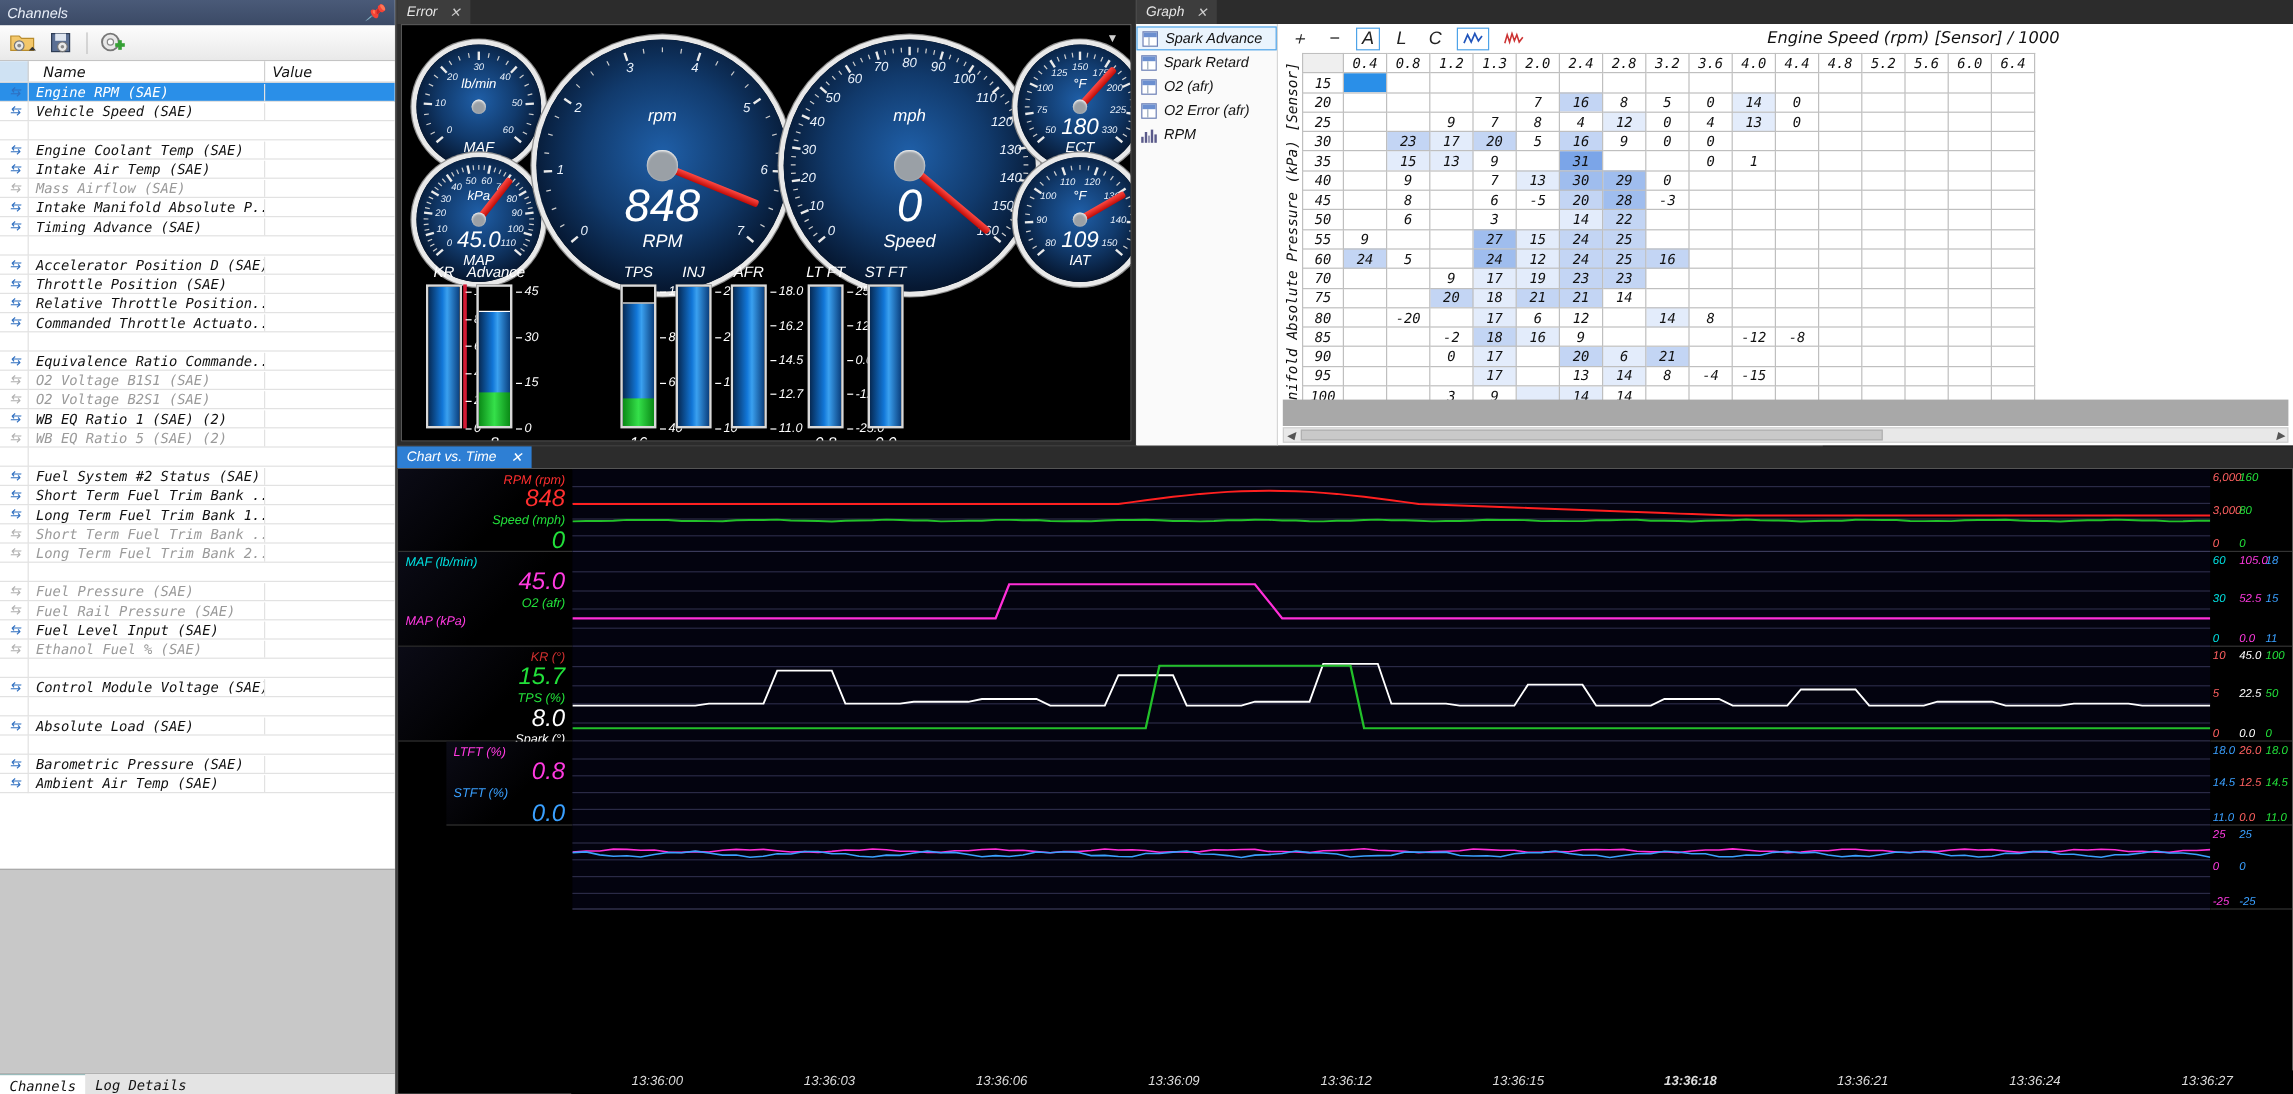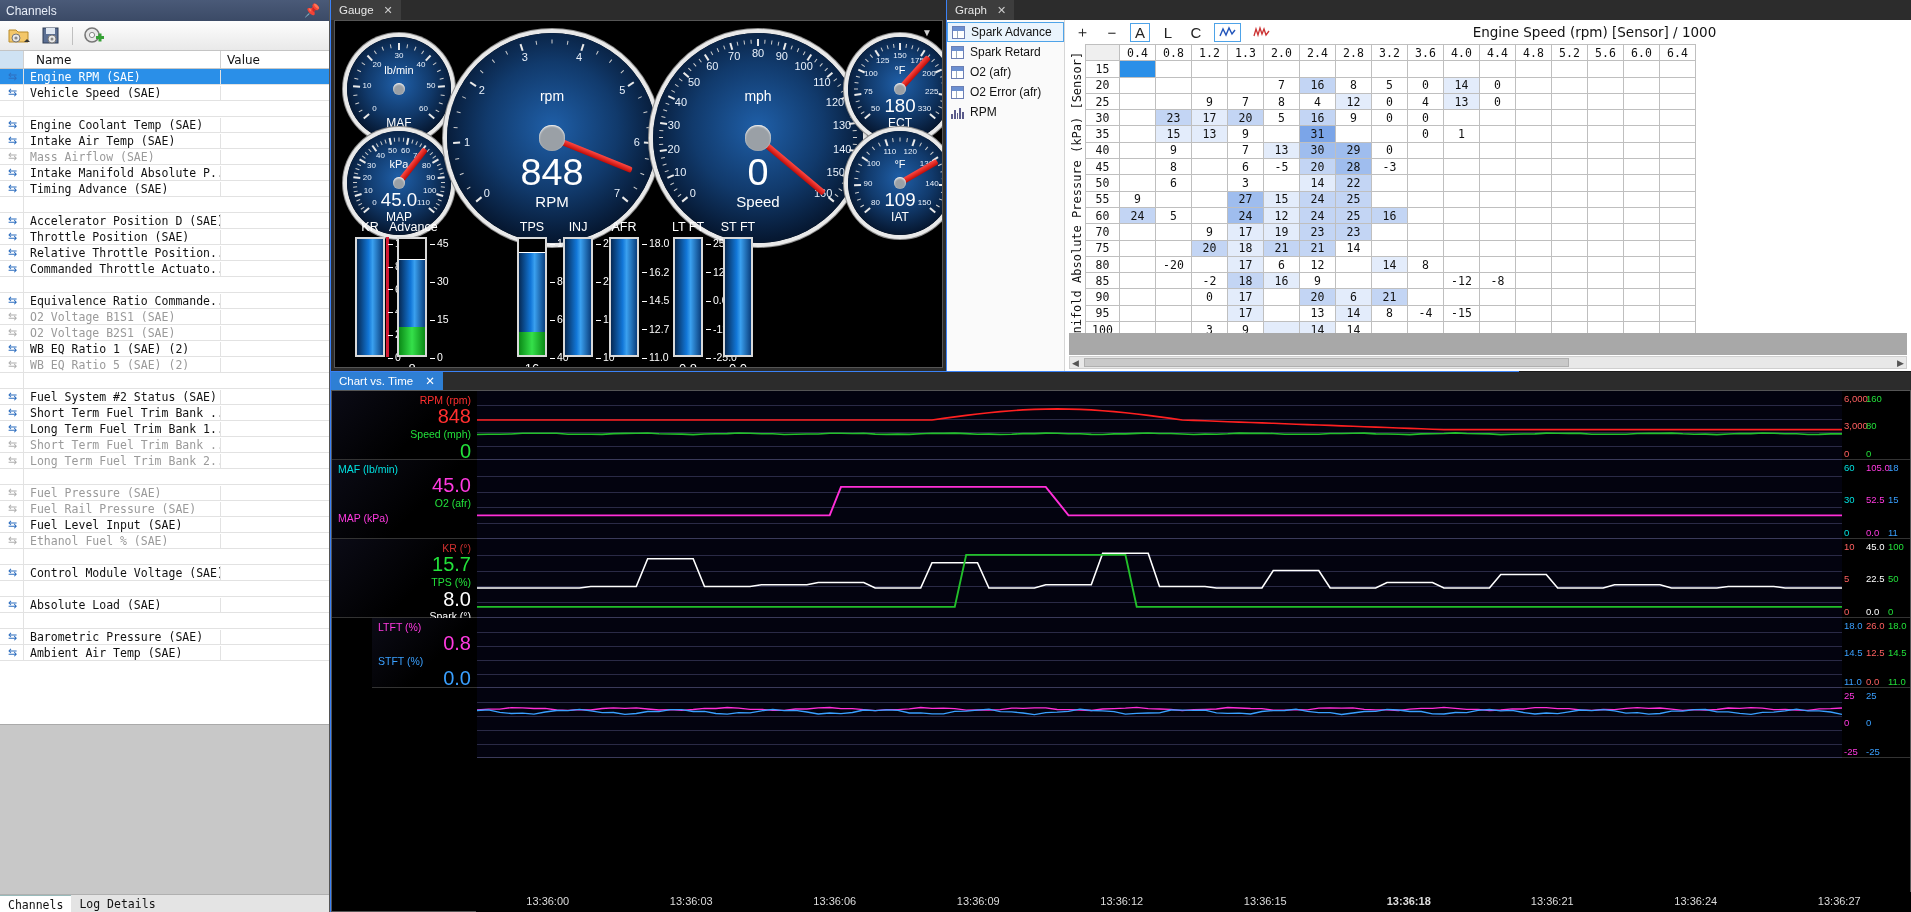--- a/index.html
+++ b/index.html
@@ -1,37 +1,37 @@
 <!DOCTYPE html>
 <html><head>
 <meta charset="utf-8">
 <style>
   * { box-sizing: border-box; margin:0; padding:0; }
   html,body { width:1911px; height:912px; overflow:hidden; background:#1b1b1b;
     font-family:"Liberation Sans", sans-serif; }
 
-  .app { position:relative; width:1519px; height:912px; background:#3b82f6; }
+  .app { position:relative; width:1519px; height:912px; background:#404040;font-style:italic; }
 
   
   .channels { position:absolute; left:0; top:0; width:330px; height:912px;
     background:#f0f0f0; border-right:1px solid #555; display:flex; flex-direction:column; }
   .ch-title { height:21px; background:linear-gradient(#4a5a78,#3b4a66);
     color:#e8eef8; font-size:12px; display:flex; align-items:center;
     padding:0 6px; position:relative; }
   .ch-pin { position:absolute; right:8px; top:3px; color:#dde5f2; font-size:13px; }
   .ch-toolbar { height:30px; background:linear-gradient(#fdfdfd,#e9e9e9);
     border-bottom:1px solid #c4c4c4; display:flex; align-items:center; gap:6px; padding:0 6px; }
   .tb-btn { width:26px; height:24px; display:flex; align-items:center;
     justify-content:center; cursor:pointer; }
   .tb-sep { width:1px; height:18px; background:#c0c0c0; margin:0 2px; }
   .ch-header { height:18px; display:flex; background:#fff;
     border-bottom:1px solid #c8c8c8; font-size:12px; color:#111; }
   .ch-header .hc-icon { width:24px; border-right:1px solid #d0d0d0; background:#cfe2f3; }
-  .ch-header .hc-name { flex:1; padding-left:0; display:flex; align-items:center;
-    border-right:1px solid #d0d0d0; font-family:"DejaVu Sans", sans-serif;margin-left:12px; }
+  .ch-header .hc-name { flex:1; padding-left:12px; display:flex; align-items:center;
+    border-right:1px solid #d0d0d0; font-family:"DejaVu Sans", sans-serif; }
   .ch-header .hc-val { width:108px; padding-left:6px; display:flex; align-items:center;
     font-family:"DejaVu Sans", sans-serif; }
   .ch-list { flex:1; background:#fff; overflow:hidden; }
   .ch-row { height:16px; display:flex; font-size:12px; align-items:center;
     border-bottom:1px solid #e2e2e2; }
   .ch-row .c-ico { width:24px; height:16px; display:flex; align-items:center;
     justify-content:center; border-right:1px solid #e2e2e2; }
   .ch-row .c-name { flex:1; padding-left:6px; color:#111;
     font-family:"DejaVu Sans Mono", monospace; font-size:11.5px; white-space:nowrap;
     border-right:1px solid #e2e2e2; overflow:hidden; }
@@ -453,21 +453,21 @@
     <div class="ch-bottom"></div>
     <div class="ch-tabs" id="ch-tabs">
         <div class="ch-tab active">Channels</div>
         <div class="ch-tab">Log Details</div>
       </div>
   </div>
 
   <div class="gauge-pane">
     <div class="pane-tabbar">
       <div class="pane-tab">
-        <span>Gauge</span>
+        <span>Error</span>
         <span class="x">✕</span>
       </div>
     </div>
     <div class="gauge-canvas" id="gauge-canvas">
       <span class="caret-dn">▼</span>
     <div class="dial" style="left: 12px; top: 16px; width: 104px; height: 104px;">
           <div class="ticklbl" style="left:15.486577820192707px;top:66.56920350996927px;width:24px;text-align:center;font-size:8px">0</div>
           <div class="tickdot" style="left:52px;top:51px;width:48px;height:2px;background:transparent;transform:rotate(140deg)">
             <div style="position:absolute;right:2px;top:0;width:7px;height:2px;background:#eaeaea"></div>
           </div>

